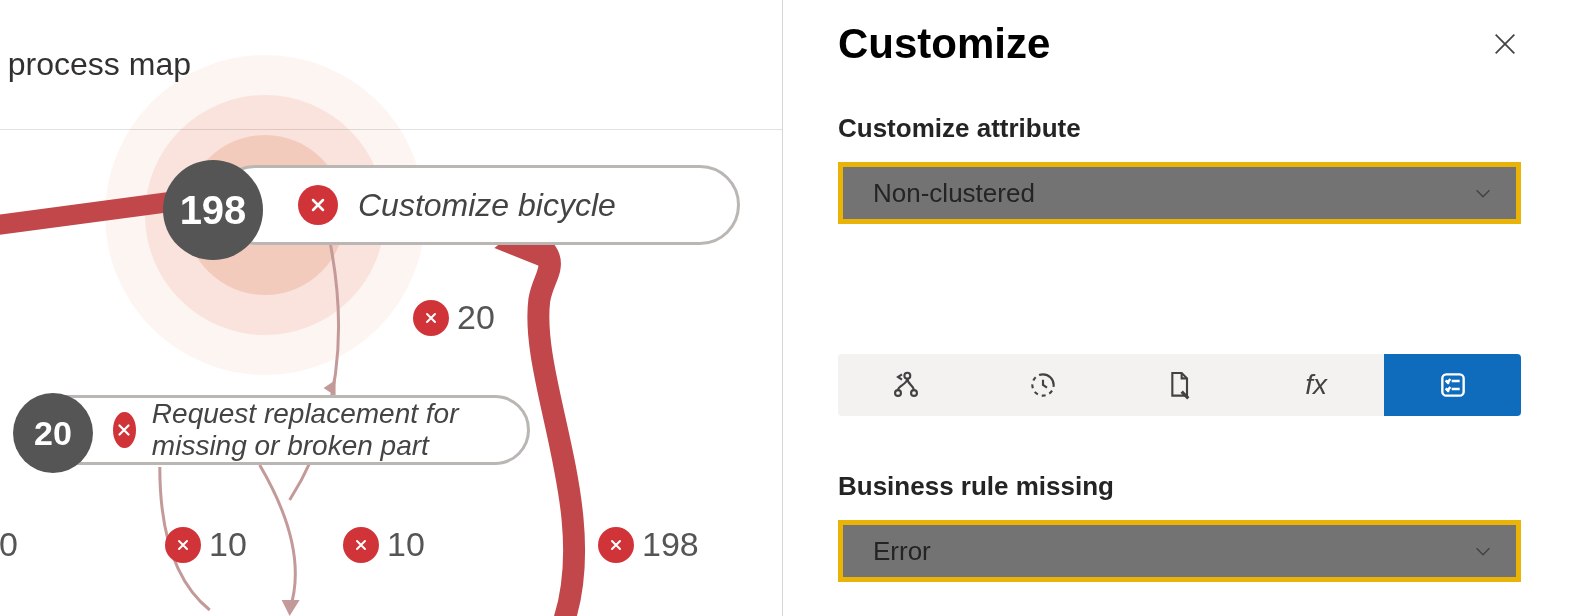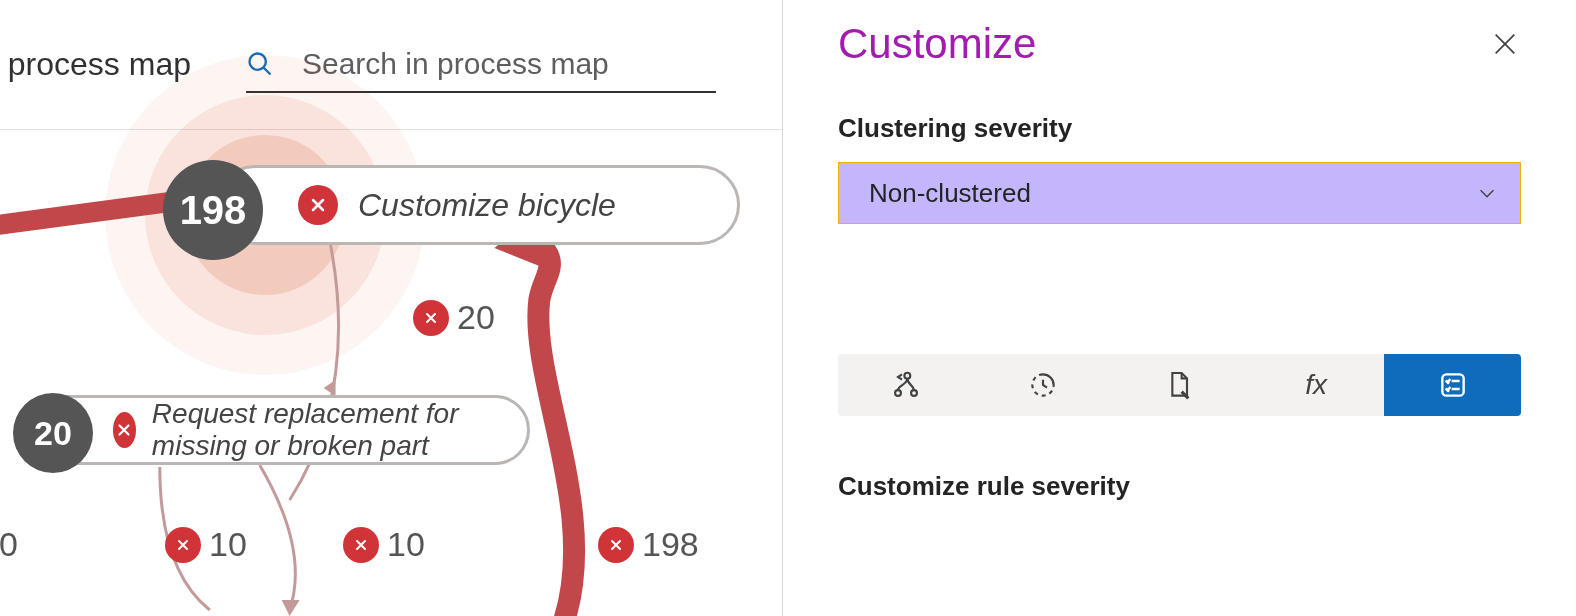--- a/index.html
+++ b/index.html
@@ -46,56 +46,47 @@
   
   .edge-label { position: absolute; display: flex; align-items: center; gap: 8px; }
   .edge-label .chip { width: 36px; height: 36px; border-radius: 50%; background: #d13438; color: #fff; display: flex; align-items: center; justify-content: center; font-weight: 700; font-size: 20px; }
   .edge-label .num { font-size: 34px; color: #555; }
 
   
   .cut-left { position: absolute; left: -20px; }
 
   
   .panel-title-row { display: flex; align-items: center; justify-content: space-between; padding: 20px 55px 0 55px; }
-  .panel-title { font-size: 42px; font-weight: 400; color: #a21caf; }
+  .panel-title { font-size: 42px; font-weight: 700; color: #000000; }
   .close-btn { width: 32px; height: 32px; display: flex; align-items: center; justify-content: center; cursor: pointer; }
   .close-btn svg { width: 28px; height: 28px; }
 
   .panel-section { padding: 0 55px; }
   .panel-label { font-size: 26px; font-weight: 600; color: #242424; margin-top: 45px; margin-bottom: 18px; }
-  .select { width: 100%; height: 62px; border: 1px solid #eab308; background: #c4b5fd; display: flex; align-items: center; justify-content: space-between; padding: 0 22px 0 30px; cursor: pointer; }
+  .select { width: 100%; height: 62px; border: 5px solid #eab308; background: #737373; display: flex; align-items: center; justify-content: space-between; padding: 0 22px 0 30px; cursor: pointer; }
   .select .sel-text { font-size: 26px; color: #242424; }
   .select .chev { width: 22px; height: 22px; }
 
   .tabbar { margin-top: 130px; display: flex; width: 100%; height: 62px; background: #f3f2f1; border-radius: 4px; overflow: hidden; }
   .tabbar .tab { flex: 1; display: flex; align-items: center; justify-content: center; cursor: pointer; }
   .tabbar .tab.active { background: #0f6cbd; }
   .tabbar .tab svg { width: 32px; height: 32px; }
   .tabbar .tab.active svg { color: #fff; }
   .tabbar .tab svg { color: #424242; }
 
   .cross-icon-svg path { stroke: #fff; stroke-width: 3; stroke-linecap: round; }
 </style>
 </head>
 <body>
 
 <div class="main">
 
   <div class="canvas-col">
     <div class="toolbar">
       <span class="toolbar-title">t process map</span>
-      <div class="search-wrap">
-        <span class="search-icon">
-          <svg viewBox="0 0 24 24" fill="none" stroke="#0f6cbd" stroke-width="2">
-            <circle cx="10" cy="10" r="7"></circle>
-            <line x1="15" y1="15" x2="21" y2="21"></line>
-          </svg>
-        </span>
-        <input class="search-input" type="text" placeholder="Search in process map" style="">
-      </div>
     </div>
 
     <div class="canvas">
 
       <div class="ripple" style="left:105px; top:-75px; width:320px; height:320px;">
         <div class="ring" style="left:0; top:0; width:320px; height:320px; background:rgba(216,59,1,0.05);"></div>
         <div class="ring" style="left:40px; top:40px; width:240px; height:240px; background:rgba(216,59,1,0.09);"></div>
         <div class="ring" style="left:80px; top:80px; width:160px; height:160px; background:rgba(216,59,1,0.14);"></div>
       </div>
 
@@ -176,21 +167,21 @@
       <div class="panel-title">Customize</div>
       <div class="close-btn">
         <svg viewBox="0 0 24 24" fill="none" stroke="#424242" stroke-width="1.5">
           <line x1="4" y1="4" x2="20" y2="20"></line>
           <line x1="20" y1="4" x2="4" y2="20"></line>
         </svg>
       </div>
     </div>
 
     <div class="panel-section">
-      <div class="panel-label">Clustering severity</div>
+      <div class="panel-label">Customize attribute</div>
       <div class="select">
         <span class="sel-text">Non-clustered</span>
         <span class="chev">
           <svg viewBox="0 0 24 24" fill="none" stroke="#424242" stroke-width="1.5">
               <polyline points="5 9 12 16 19 9"></polyline>
             </svg>
         </span>
       </div>
 
       <div class="tabbar">
@@ -227,16 +218,24 @@
             <path d="M7 9 L9 11 L7 9"></path>
               <path d="M11 9 L17 9"></path>
             <path d="M7 15 L9 17 L7 15"></path>
               <path d="M11 15 L17 15"></path>
             <polyline points="6.5 8.5 8 10 10 7.5"></polyline>
             <polyline points="6.5 14.5 8 16 10 13.5"></polyline>
           </svg>
         </div>
       </div>
 
-      <div class="panel-label" style="margin-top:55px;">Customize rule severity</div>
+      <div class="panel-label" style="margin-top:55px;">Business rule missing</div>
+      <div class="select">
+        <span class="sel-text">Error</span>
+        <span class="chev">
+          <svg viewBox="0 0 24 24" fill="none" stroke="#424242" stroke-width="1.5">
+              <polyline points="5 9 12 16 19 9"></polyline>
+            </svg>
+        </span>
+      </div>
     </div>
   </div>
 </div>
 
 </body></html>

